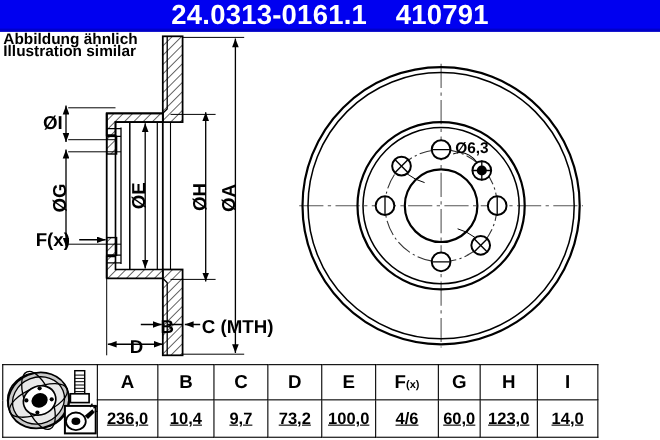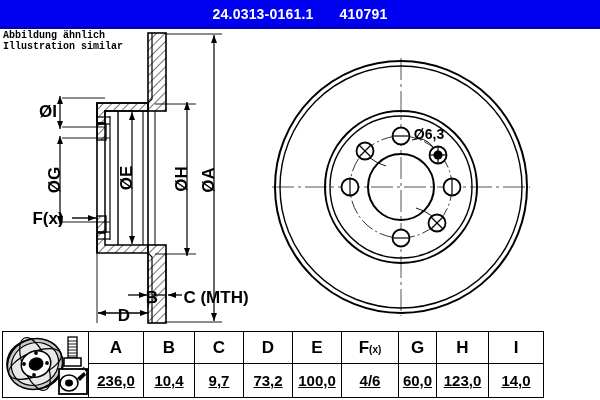--- a/index.html
+++ b/index.html
@@ -13,32 +13,31 @@
   #root{position:relative;width:600px;height:400px;}
 
   
   .banner{
     position:absolute;left:0;top:0;width:600px;height:28px;
     background:#0000f0;
   }
   .banner-nums{
     position:absolute;left:0;top:0;width:600px;height:28px;
     display:flex;align-items:center;justify-content:center;gap:26px;
-    color:#ffffff;font-weight:bold;font-size:14px;letter-spacing:0.2px;
+    color:#ffffff;font-weight:bold;font-size:25px;letter-spacing:0.2px;
   }
   .banner-strip{
     position:absolute;left:0;top:26px;width:600px;height:3px;background:#0000c8;
   }
 
   
   .note{
     position:absolute;left:3px;top:30px;
-    font-size:10px;font-weight:bold;line-height:11px;color:#000;
+    font-size:14px;font-weight:bold;line-height:11px;color:#000;
     white-space:nowrap;
-    font-family:Liberation Mono, monospace;
   }
 
   
   .drawing{
     position:absolute;left:0;top:28px;width:600px;height:300px;
   }
   .drawing svg{display:block;}
 
   
   .tablewrap{

